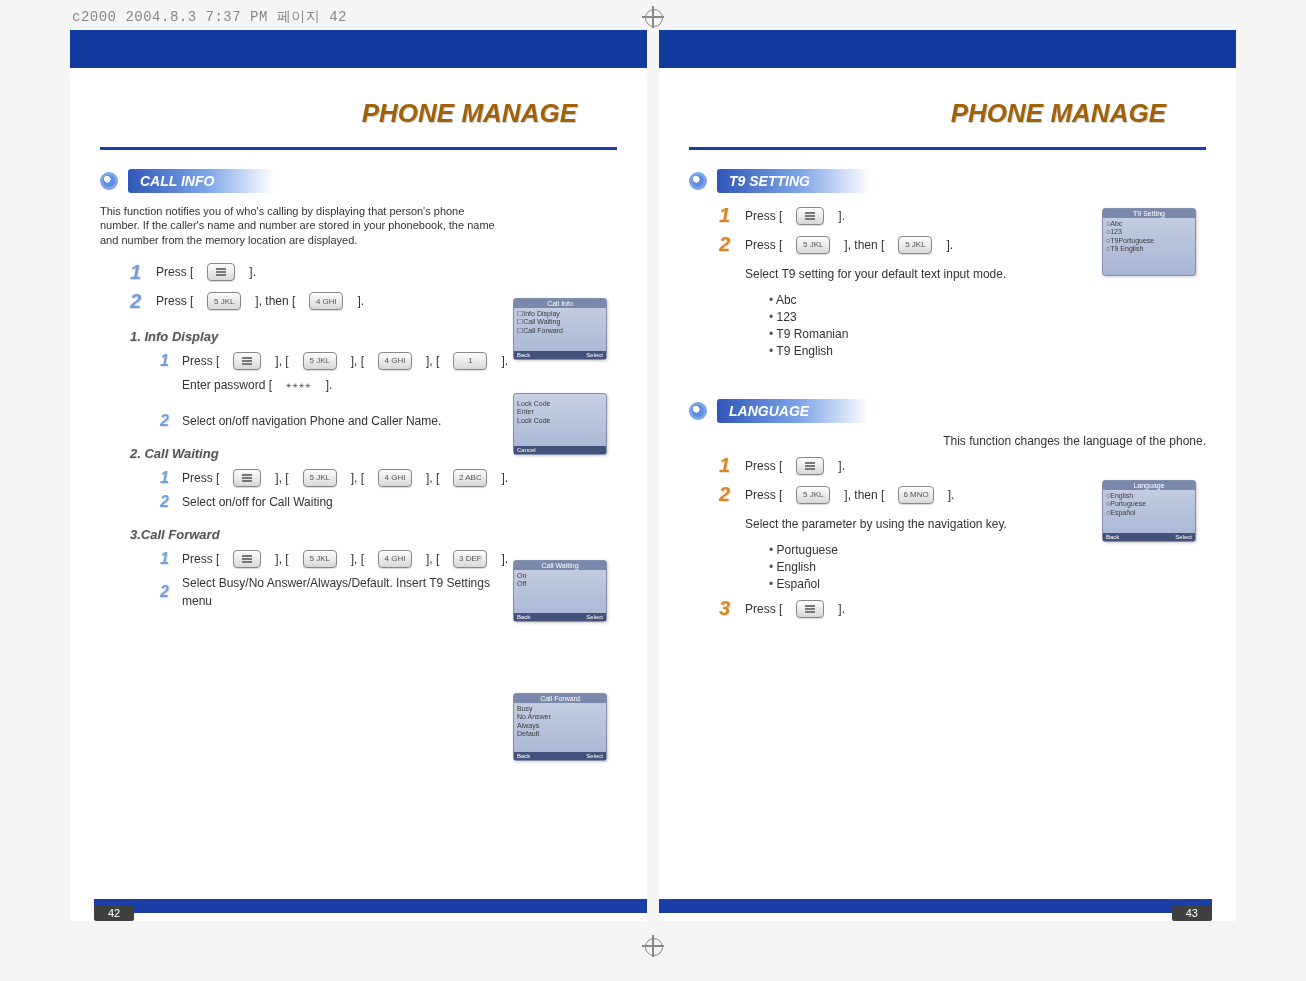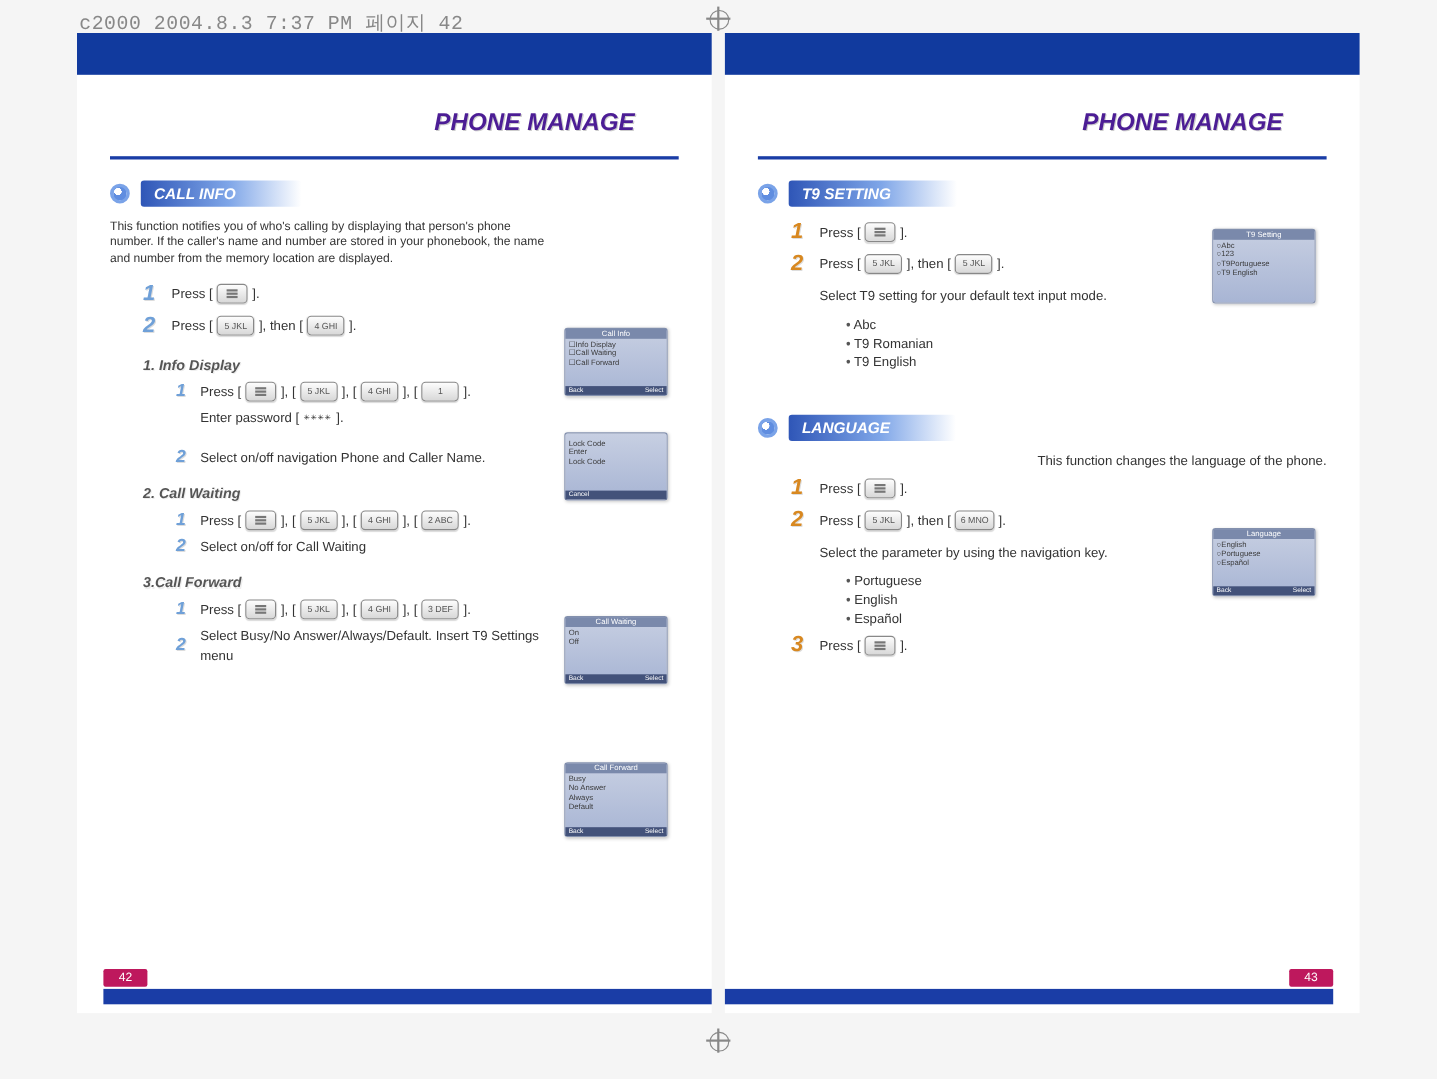--- a/index.html
+++ b/index.html
@@ -11,21 +11,21 @@
     color: #333;
     width: 1306px;
     height: 981px;
     position: relative;
   }
   .print-header {
     position: absolute;
     top: 8px;
     left: 72px;
     font-family: "Courier New", monospace;
-    font-size: 18px;
+    font-size: 14px;
     color: #888;
     letter-spacing: 0.5px;
   }
   .spread {
     position: absolute;
     top: 30px;
     left: 70px;
     right: 70px;
     bottom: 60px;
     display: flex;
@@ -38,24 +38,24 @@
     box-sizing: border-box;
   }
   .page.left { margin-right: 6px; }
   .page.right { margin-left: 6px; }
   .topbar {
     height: 38px;
     background: #113a9e;
     margin: 0 -30px 30px -30px;
   }
   .page-title {
-    font-size: 22px;
+    font-size: 26px;
     font-weight: bold;
     font-style: italic;
-    color: #4c1d95;
+    color: #a16207;
     text-shadow: 1px 1px 0 #ccc;
     margin-bottom: 18px;
   }
   .page.left .page-title { text-align: right; margin-right: 40px; }
   .page.right .page-title { text-align: right; margin-right: 40px; }
   .title-underline {
     height: 3px;
     background: #1a3da6;
     margin-bottom: 18px;
   }
@@ -104,21 +104,21 @@
     text-shadow: 1px 1px 0 #ddd;
     flex-shrink: 0;
   }
   .step-num.small { font-size: 16px; width: 22px; }
   .step-num.orange { color: #d88820; }
   .step-text {
     font-size: 12px;
     display: flex;
     align-items: center;
     flex-wrap: wrap;
-    gap: 4px;
+    gap: 14px;
   }
   .step-text.full { max-width: 330px; line-height: 1.5; }
   .subheading {
     font-size: 13px;
     font-weight: bold;
     font-style: italic;
     color: #555;
     margin: 16px 0 8px 30px;
     text-shadow: 1px 1px 0 #eee;
   }
@@ -182,24 +182,24 @@
     bottom: 0; left: 0; right: 0;
     font-size: 6px;
     color: #fff;
     background: #43527a;
     display: flex;
     justify-content: space-between;
     padding: 1px 3px;
   }
   .page-num {
     position: absolute;
-    bottom: 24px;
+    bottom: 0;
     font-size: 11px;
     color: #fff;
-    background: #be185d;
+    background: #404040;
     padding: 2px 14px;
     border-radius: 2px;
   }
   .page.left .page-num { left: 24px; }
   .page.right .page-num { right: 24px; }
   .page-num-strip {
     position: absolute;
     bottom: 8px;
     height: 14px;
     background: #1a3da6;
@@ -416,20 +416,21 @@
         <span class="keybtn">5 JKL</span>
         <span>].</span>
       </span>
     </div>
     <div class="step-row">
       <span class="step-num orange" style="visibility:hidden">.</span>
       <span class="step-text">Select T9 setting for your default text input mode.</span>
     </div>
     <div class="bullet-list">
       <div class="bullet-item">Abc</div>
+      <div class="bullet-item">123</div>
       <div class="bullet-item">T9 Romanian</div>
       <div class="bullet-item">T9 English</div>
     </div>
     <div class="thumb" style="top:178px; right:40px; height:66px;">
       <div class="thumb-title">T9 Setting</div>
       <div class="thumb-body">
         <div>○Abc</div>
         <div>○123</div>
         <div>○T9Portuguese</div>
         <div>○T9 English</div>

